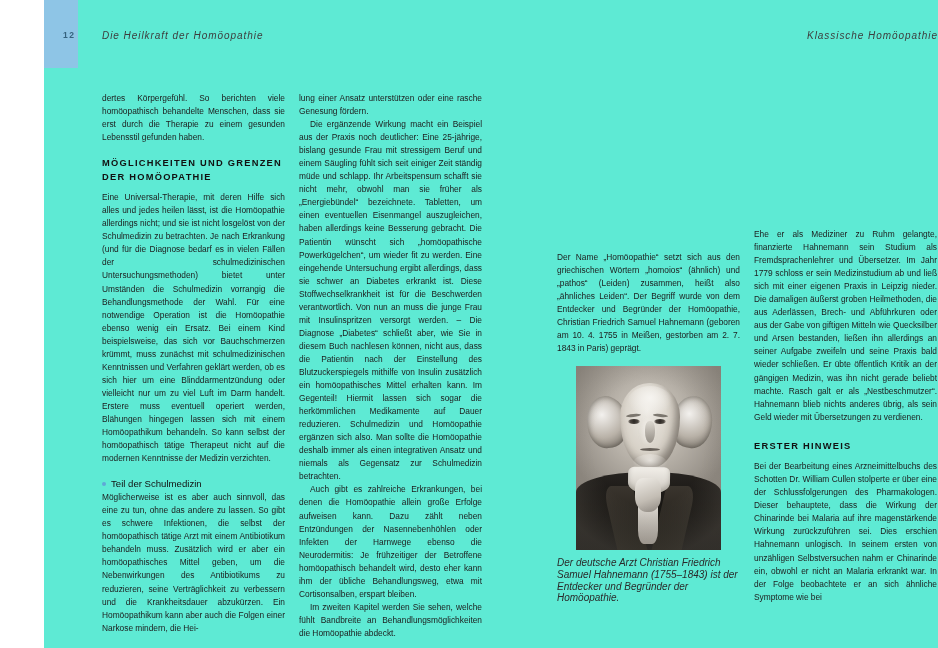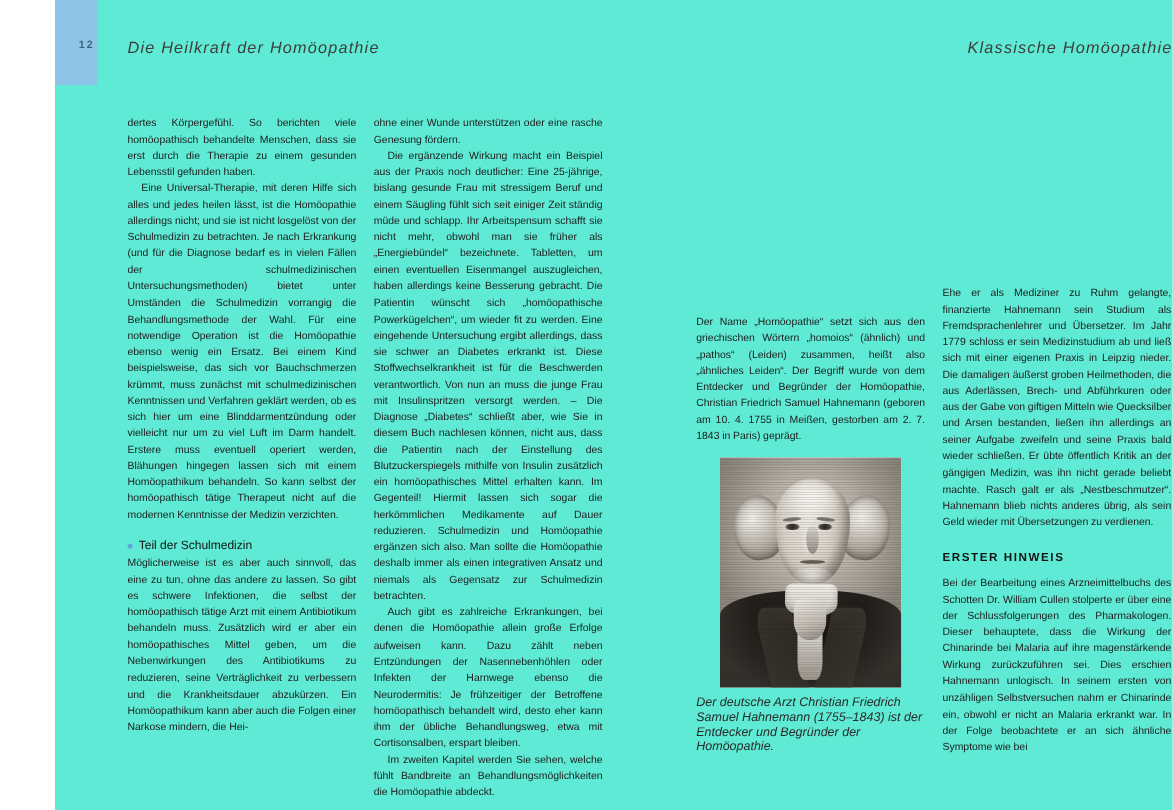--- a/index.html
+++ b/index.html
@@ -51,21 +51,21 @@
     color: #35627e;
   }
   .folio-num.left  { left: 19px; }
   .folio-num.right { right: 5px; }
 
   .running-title {
     position: absolute;
     top: 30px;
     font-family: "Liberation Sans", sans-serif;
     font-style: italic;
-    font-size: 13px;
+    font-size: 10px;
     letter-spacing: 0.95px;
     color: #3d3d3d;
     white-space: nowrap;
   }
   .running-title.left  { left: 58px; }
   .running-title.right { right: 44px; font-style: italic; }
 
   
   .page {
     position: absolute;
@@ -313,33 +313,34 @@
     <div class="folio-num right">3</div>
     <div class="running-title right">Klassische Homöopathie</div>
   </div>
 
   <div class="page left">
     <div class="cols">
 
       <div class="col">
         <p class="body">dertes Körpergefühl. So berichten viele homöopathisch behandelte Menschen, dass sie erst durch die Therapie zu einem gesunden Lebensstil gefunden haben.</p>
 
+        <h2 class="sec-head">MÖGLICHKEITEN UND GRENZEN DER HOMÖOPATHIE</h2>
 
         <p class="body">Eine Universal-Therapie, mit deren Hilfe sich alles und jedes heilen lässt, ist die Homöopathie allerdings nicht; und sie ist nicht losgelöst von der Schulmedizin zu betrachten. Je nach Erkrankung (und für die Diagnose bedarf es in vielen Fällen der schulmedizinischen Untersuchungsmethoden) bietet unter Umständen die Schulmedizin vorrangig die Behandlungsmethode der Wahl. Für eine notwendige Operation ist die Homöopathie ebenso wenig ein Ersatz. Bei einem Kind beispielsweise, das sich vor Bauchschmerzen krümmt, muss zunächst mit schulmedizinischen Kenntnissen und Verfahren geklärt werden, ob es sich hier um eine Blinddarmentzündung oder vielleicht nur um zu viel Luft im Darm handelt. Erstere muss eventuell operiert werden, Blähungen hingegen lassen sich mit einem Homöopathikum behandeln. So kann selbst der homöopathisch tätige Therapeut nicht auf die modernen Kenntnisse der Medizin verzichten.</p>
 
         <h3 class="sub-head">
           <span class="bullet-dot"></span>
           <span>Teil der Schulmedizin</span>
         </h3>
 
         <p class="body">Möglicherweise ist es aber auch sinnvoll, das eine zu tun, ohne das andere zu lassen. So gibt es schwere Infektionen, die selbst der homöopathisch tätige Arzt mit einem Antibiotikum behandeln muss. Zusätzlich wird er aber ein homöopathisches Mittel geben, um die Nebenwirkungen des Antibiotikums zu reduzieren, seine Verträglichkeit zu verbessern und die Krankheitsdauer abzukürzen. Ein Homöopathikum kann aber auch die Folgen einer Narkose mindern, die Hei-</p>
       </div>
 
       <div class="col">
-        <p class="body">ohne einer Wunde unterstützen oder eine rasche Genesung fördern.</p>
+        <p class="body">lung einer Ansatz unterstützen oder eine rasche Genesung fördern.</p>
         <p class="body indent">Die ergänzende Wirkung macht ein Beispiel aus der Praxis noch deutlicher: Eine 25-jährige, bislang gesunde Frau mit stressigem Beruf und einem Säugling fühlt sich seit einiger Zeit ständig müde und schlapp. Ihr Arbeitspensum schafft sie nicht mehr, obwohl man sie früher als „Energiebündel“ bezeichnete. Tabletten, um einen eventuellen Eisenmangel auszugleichen, haben allerdings keine Besserung gebracht. Die Patientin wünscht sich „homöopathische Powerkügelchen“, um wieder fit zu werden. Eine eingehende Untersuchung ergibt allerdings, dass sie schwer an Diabetes erkrankt ist. Diese Stoffwechselkrankheit ist für die Beschwerden verantwortlich. Von nun an muss die junge Frau mit Insulinspritzen versorgt werden. – Die Diagnose „Diabetes“ schließt aber, wie Sie in diesem Buch nachlesen können, nicht aus, dass die Patientin nach der Einstellung des Blutzuckerspiegels mithilfe von Insulin zusätzlich ein homöopathisches Mittel erhalten kann. Im Gegenteil! Hiermit lassen sich sogar die herkömmlichen Medikamente auf Dauer reduzieren. Schulmedizin und Homöopathie ergänzen sich also. Man sollte die Homöopathie deshalb immer als einen integrativen Ansatz und niemals als Gegensatz zur Schulmedizin betrachten.</p>
         <p class="body indent">Auch gibt es zahlreiche Erkrankungen, bei denen die Homöopathie allein große Erfolge aufweisen kann. Dazu zählt neben Entzündungen der Nasennebenhöhlen oder Infekten der Harnwege ebenso die Neurodermitis: Je frühzeitiger der Betroffene homöopathisch behandelt wird, desto eher kann ihm der übliche Behandlungsweg, etwa mit Cortisonsalben, erspart bleiben.</p>
         <p class="body indent">Im zweiten Kapitel werden Sie sehen, welche fühlt Bandbreite an Behandlungsmöglichkeiten die Homöopathie abdeckt.</p>
       </div>
 
     </div>
   </div>
 
   <div class="page right">
 

